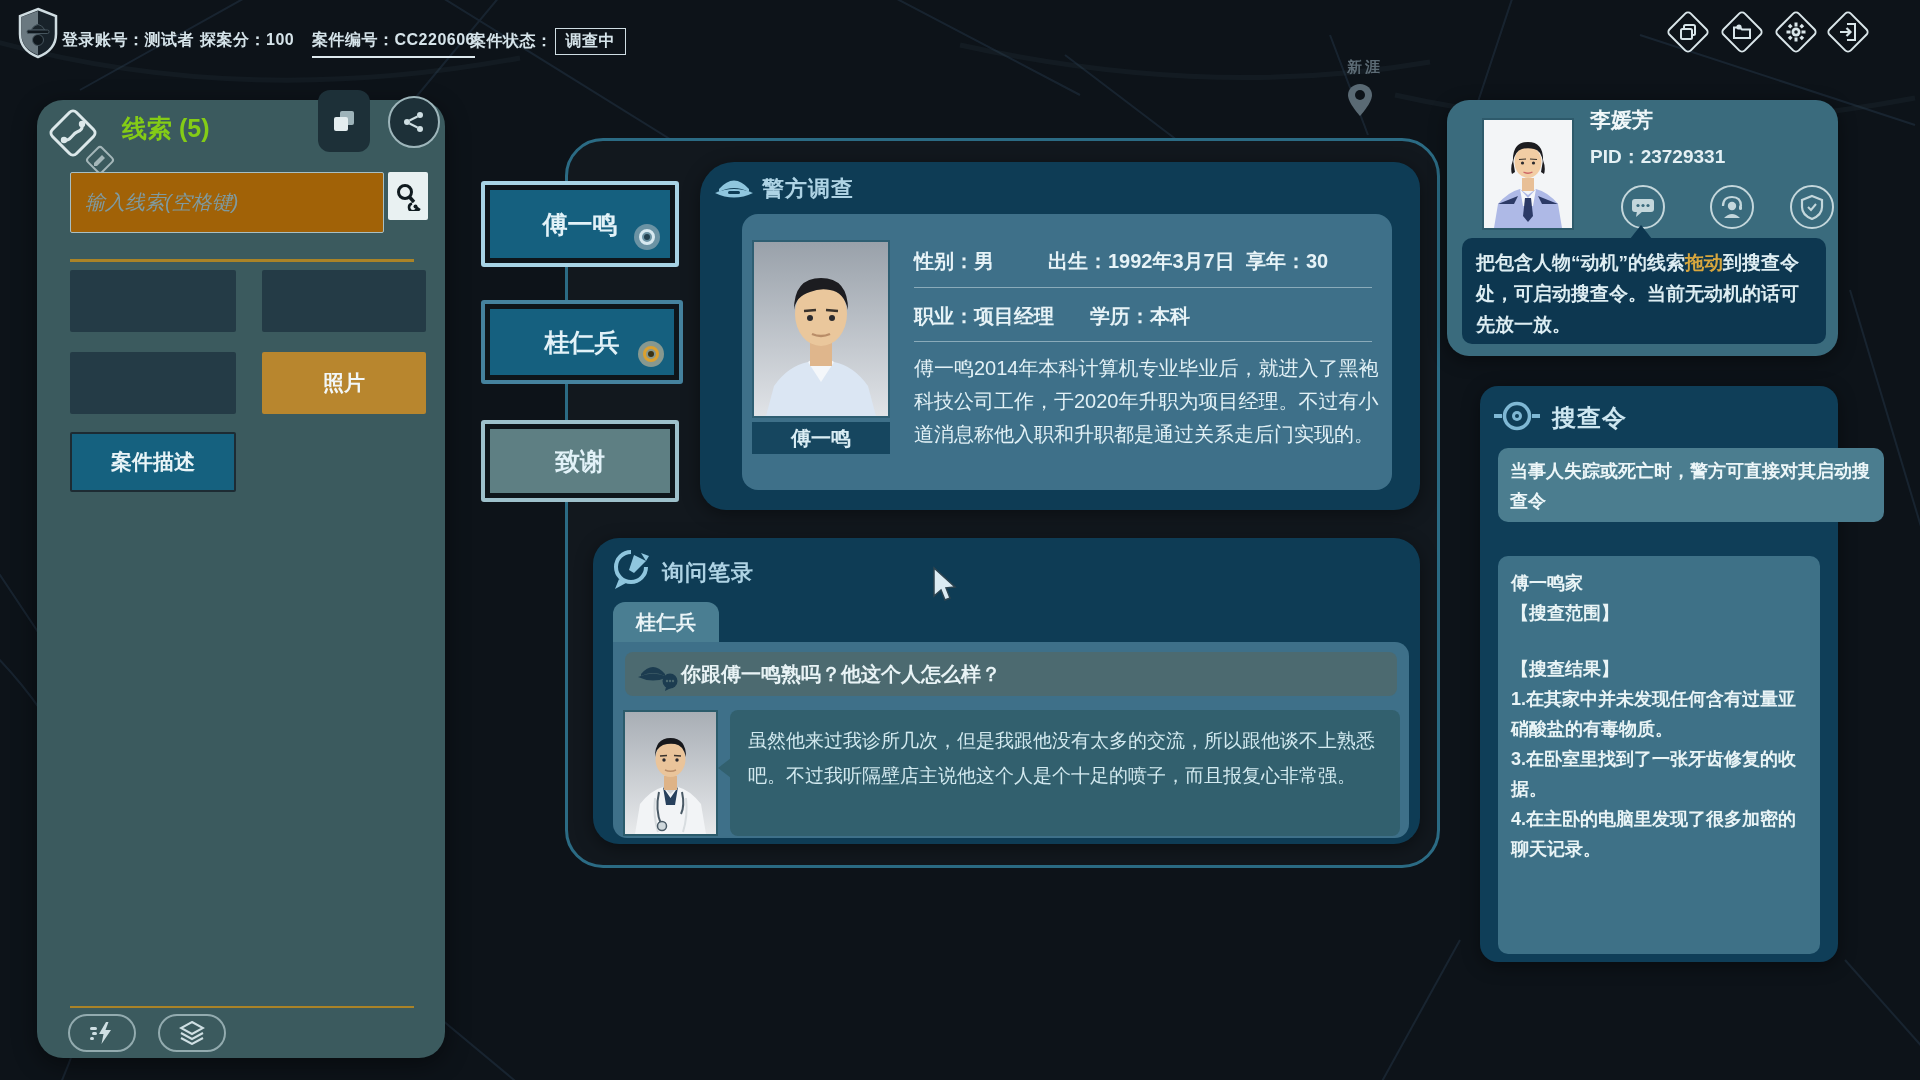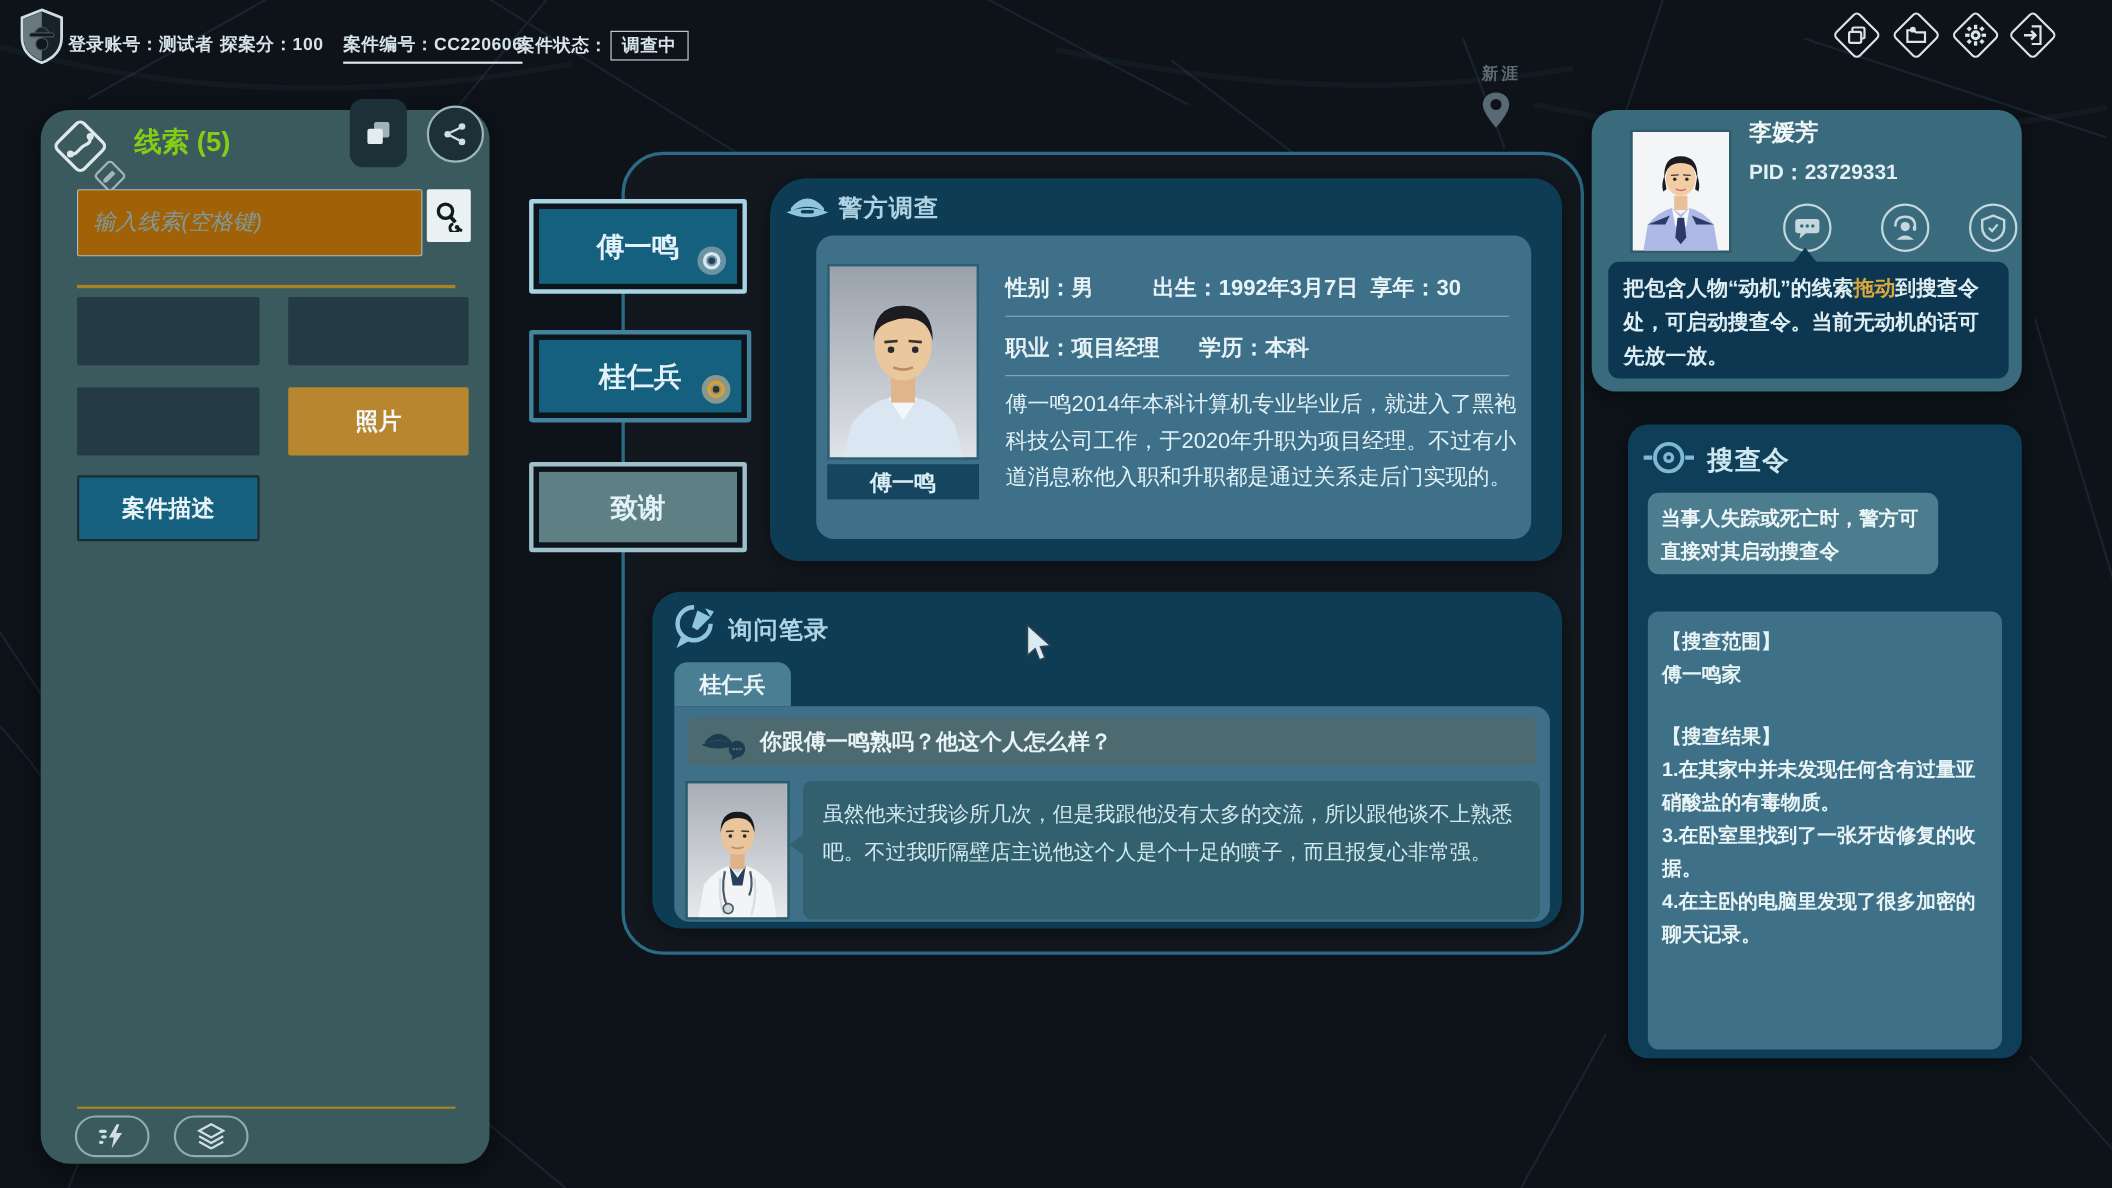--- a/index.html
+++ b/index.html
@@ -300,21 +300,21 @@
   <div class="q-bubble" style="left:625px;top:652px;width:772px;height:44px">
     <svg style="margin-left:12px" width="44" height="34" viewBox="0 0 44 34">
       <path d="M4 17 Q16 3 28 17 L28 19 Q16 13 4 19 Z" fill="#1c3c50"></path>
       <path d="M1 20 Q16 13 31 20 Q16 27 1 20 Z" fill="#1c3c50"></path>
       <circle cx="33" cy="24" r="7.5" fill="#1c3c50"></circle>
       <path d="M29 30 L28 34 L34 31 Z" fill="#1c3c50"></path>
       <circle cx="30" cy="24" r="1.2" fill="#4c6a70"></circle>
         <circle cx="33" cy="24" r="1.2" fill="#4c6a70"></circle>
         <circle cx="36" cy="24" r="1.2" fill="#4c6a70"></circle>
     </svg>
-    <span style="margin-left:10px">你跟傅一鸣熟吗？他这个人怎么样？</span>
+    <span style="">你跟傅一鸣熟吗？他这个人怎么样？</span>
   </div>
 
   <div class="photo-frame" style="left:623px;top:710px;width:95px;height:126px;border-color:#2b5b6b">
     <svg width="91" height="122" viewBox="0 0 91 122">
       <defs>
           <linearGradient id="bg2" x1="0" y1="0" x2="0" y2="1">
             <stop offset="0" stop-color="#a8aeb5"></stop>
             <stop offset="1" stop-color="#e7e9eb"></stop>
           </linearGradient>
         </defs>
@@ -393,24 +393,24 @@
 
   <div class="warrant-panel"></div>
   <svg class="abs" style="left:1494px;top:398px" width="46" height="36">
     <circle cx="23" cy="18" r="12.5" fill="none" stroke="#7fb8d4" stroke-width="3.5"></circle>
     <circle cx="23" cy="18" r="5" fill="#7fb8d4"></circle>
     <circle cx="23" cy="18" r="2" fill="#0f3e58"></circle>
     <path d="M0 16 L8 16 L8 20 L0 20 Z M38 16 L46 16 L46 20 L38 20 Z" fill="#7fb8d4"></path>
   </svg>
   <div class="panel-head" style="left:1552px;top:402px;font-size:24px;color:#cde6f0">搜查令</div>
 
-  <div class="teal-box" style="left:1498px;top:448px;width:264px;height:74px;background:#4b7d8f;padding:8px 12px;font-size:18px;line-height:30px">当事人失踪或死亡时，警方可直接对其启动搜查令</div>
+  <div class="teal-box" style="left:1498px;top:448px;width:386px;height:74px;background:#4b7d8f;padding:8px 12px;font-size:18px;line-height:30px">当事人失踪或死亡时，警方可直接对其启动搜查令</div>
 
   <div class="teal-box wrap-cjk" style="left:1498px;top:556px;width:322px;height:398px;background:#3e7187;padding:12px 13px;font-size:18px;line-height:30px;color:#e9f4f6">
+    <div>傅一鸣家</div>
     <div>【搜查范围】</div>
-    <div>傅一鸣家</div>
     <div style="margin-top:26px">【搜查结果】</div>
     <div>1.在其家中并未发现任何含有过量亚硝酸盐的有毒物质。</div>
     <div>3.在卧室里找到了一张牙齿修复的收据。</div>
     <div>4.在主卧的电脑里发现了很多加密的聊天记录。</div>
   </div>
 
 </div>
 
 </body></html>

